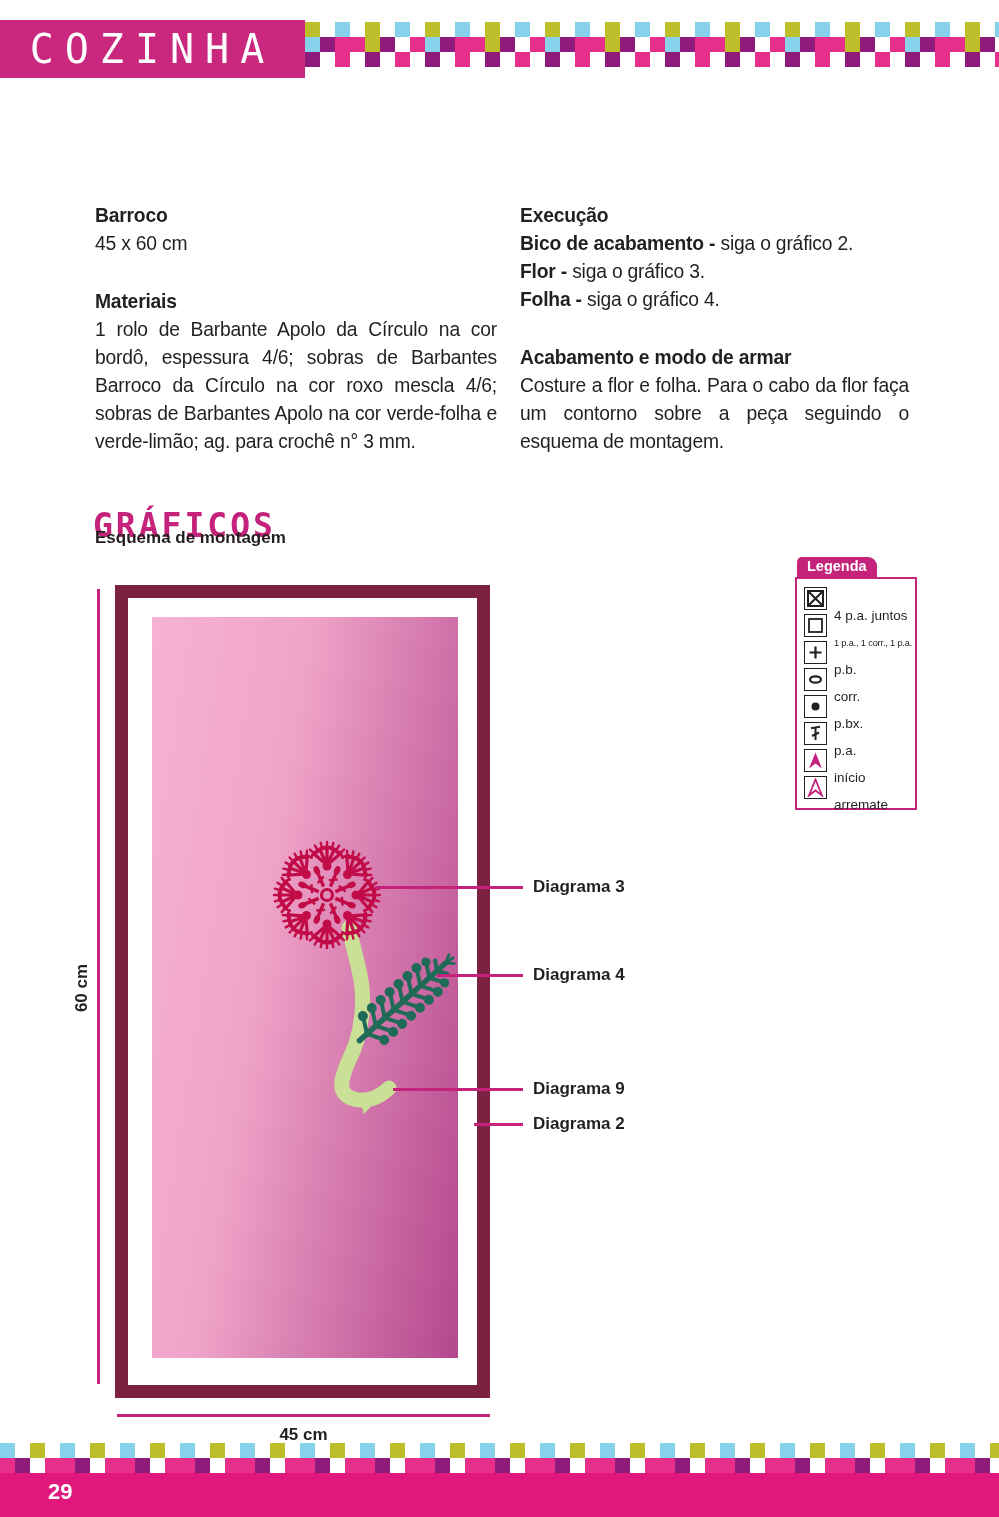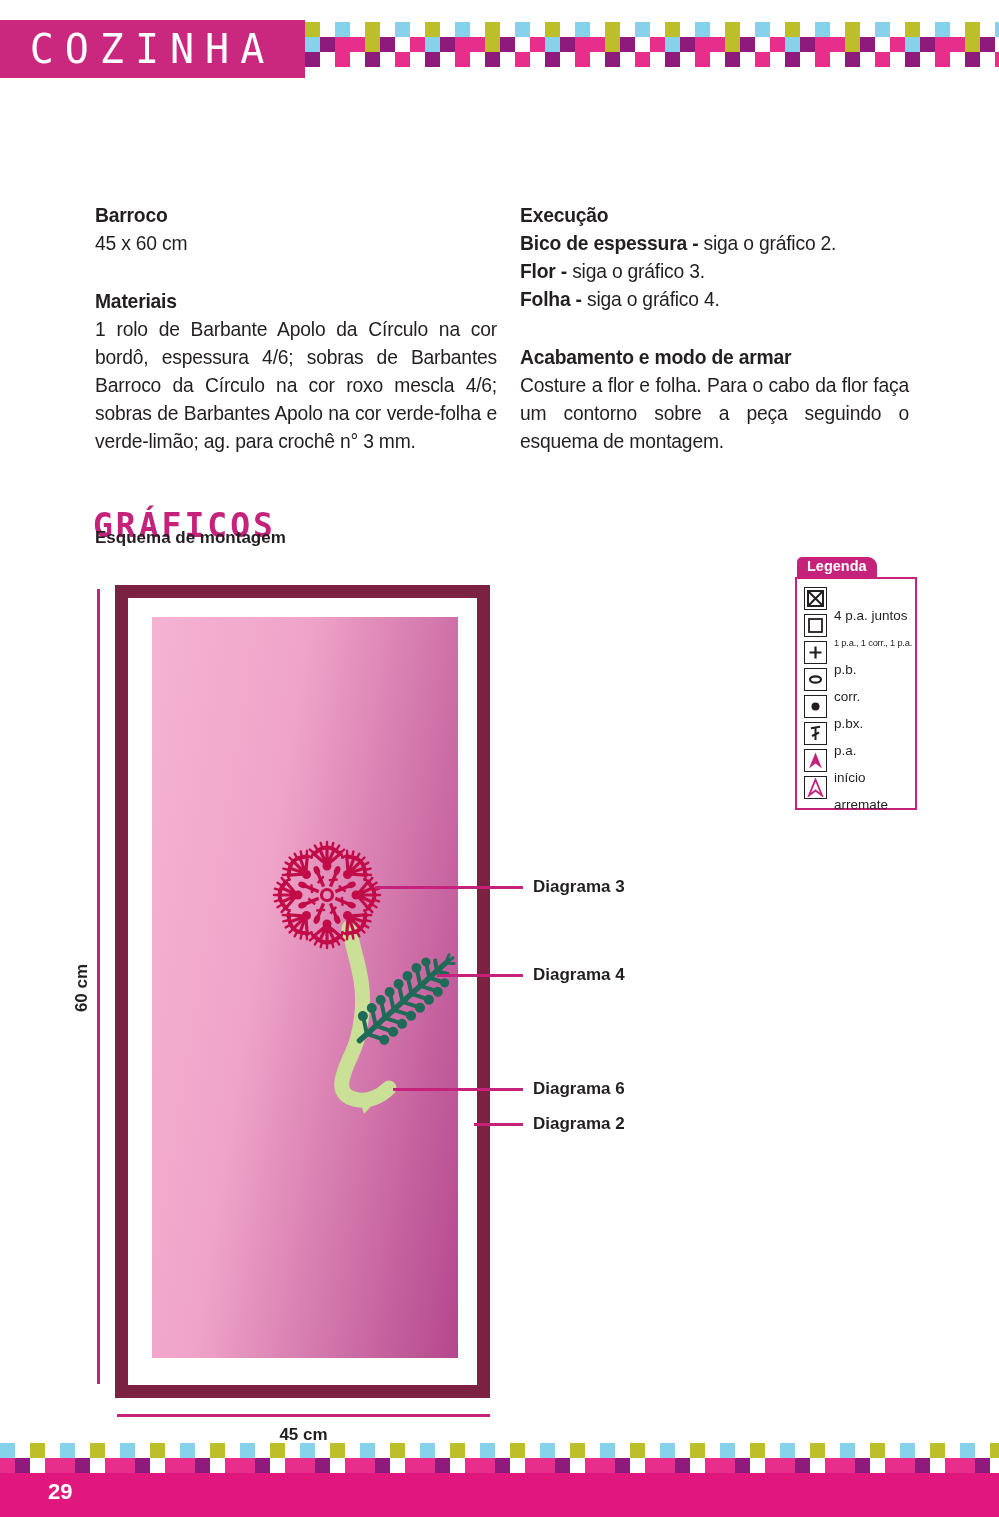--- a/index.html
+++ b/index.html
@@ -224,21 +224,21 @@
   <div class="abs col" id="left-col">
     <p class="h">Barroco</p>
     <p class="p">45 x 60 cm</p>
     <div class="sp"></div>
     <p class="h">Materiais</p>
     <p class="p">1 rolo de Barbante Apolo da Círculo na cor bordô, espessura 4/6; sobras de Barbantes Barroco da Círculo na cor roxo mescla 4/6; sobras de Barbantes Apolo na cor verde-folha e verde-limão; ag. para crochê n° 3 mm.</p>
   </div>
 
   <div class="abs col" id="right-col">
     <p class="h">Execução</p>
-    <p class="p"><span class="lead">Bico de espessura -</span><span> siga o gráfico 2.</span></p>
+    <p class="p"><span class="lead">Bico de acabamento -</span><span> siga o gráfico 2.</span></p>
     <p class="p"><span class="lead">Flor -</span><span> siga o gráfico 3.</span></p>
     <p class="p"><span class="lead">Folha -</span><span> siga o gráfico 4.</span></p>
     <div class="sp"></div>
     <p class="h">Acabamento e modo de armar</p>
     <p class="p">Costure a flor e folha. Para o cabo da flor faça um contorno sobre a peça seguindo o esquema de montagem.</p>
   </div>
 
   <div class="abs mono-title" id="graficos">GRÁFICOS</div>
   <div class="abs" id="esquema-label">Esquema de montagem</div>
 
@@ -386,21 +386,21 @@
       <circle r="5.5" fill="none" stroke="#c10c48" stroke-width="3.2"></circle>
     </g>
   </svg>
 
   <div class="abs leader" style="left:375px;top:886px;width:148px;"></div>
   <div class="abs leader" style="left:437px;top:974px;width:86px;"></div>
   <div class="abs leader" style="left:393px;top:1088px;width:130px;"></div>
   <div class="abs leader" style="left:474px;top:1123px;width:49px;"></div>
   <div class="abs callout" style="top:877px;">Diagrama 3</div>
   <div class="abs callout" style="top:965px;">Diagrama 4</div>
-  <div class="abs callout" style="top:1079px;">Diagrama 6</div>
+  <div class="abs callout" style="top:1079px;">Diagrama 9</div>
   <div class="abs callout" style="top:1114px;">Diagrama 2</div>
 
   <div class="abs" id="dim-h-line"></div>
   <div class="abs" id="dim-h-label">45 cm</div>
 
   <div class="abs band" id="band-bottom" style="grid-template-columns: repeat(67, 15px);">
       <div style="background: rgb(134, 210, 234);"></div>
       <div style="background: rgb(255, 255, 255);"></div>
       <div style="background: rgb(188, 191, 42);"></div>
       <div style="background: rgb(255, 255, 255);"></div>

